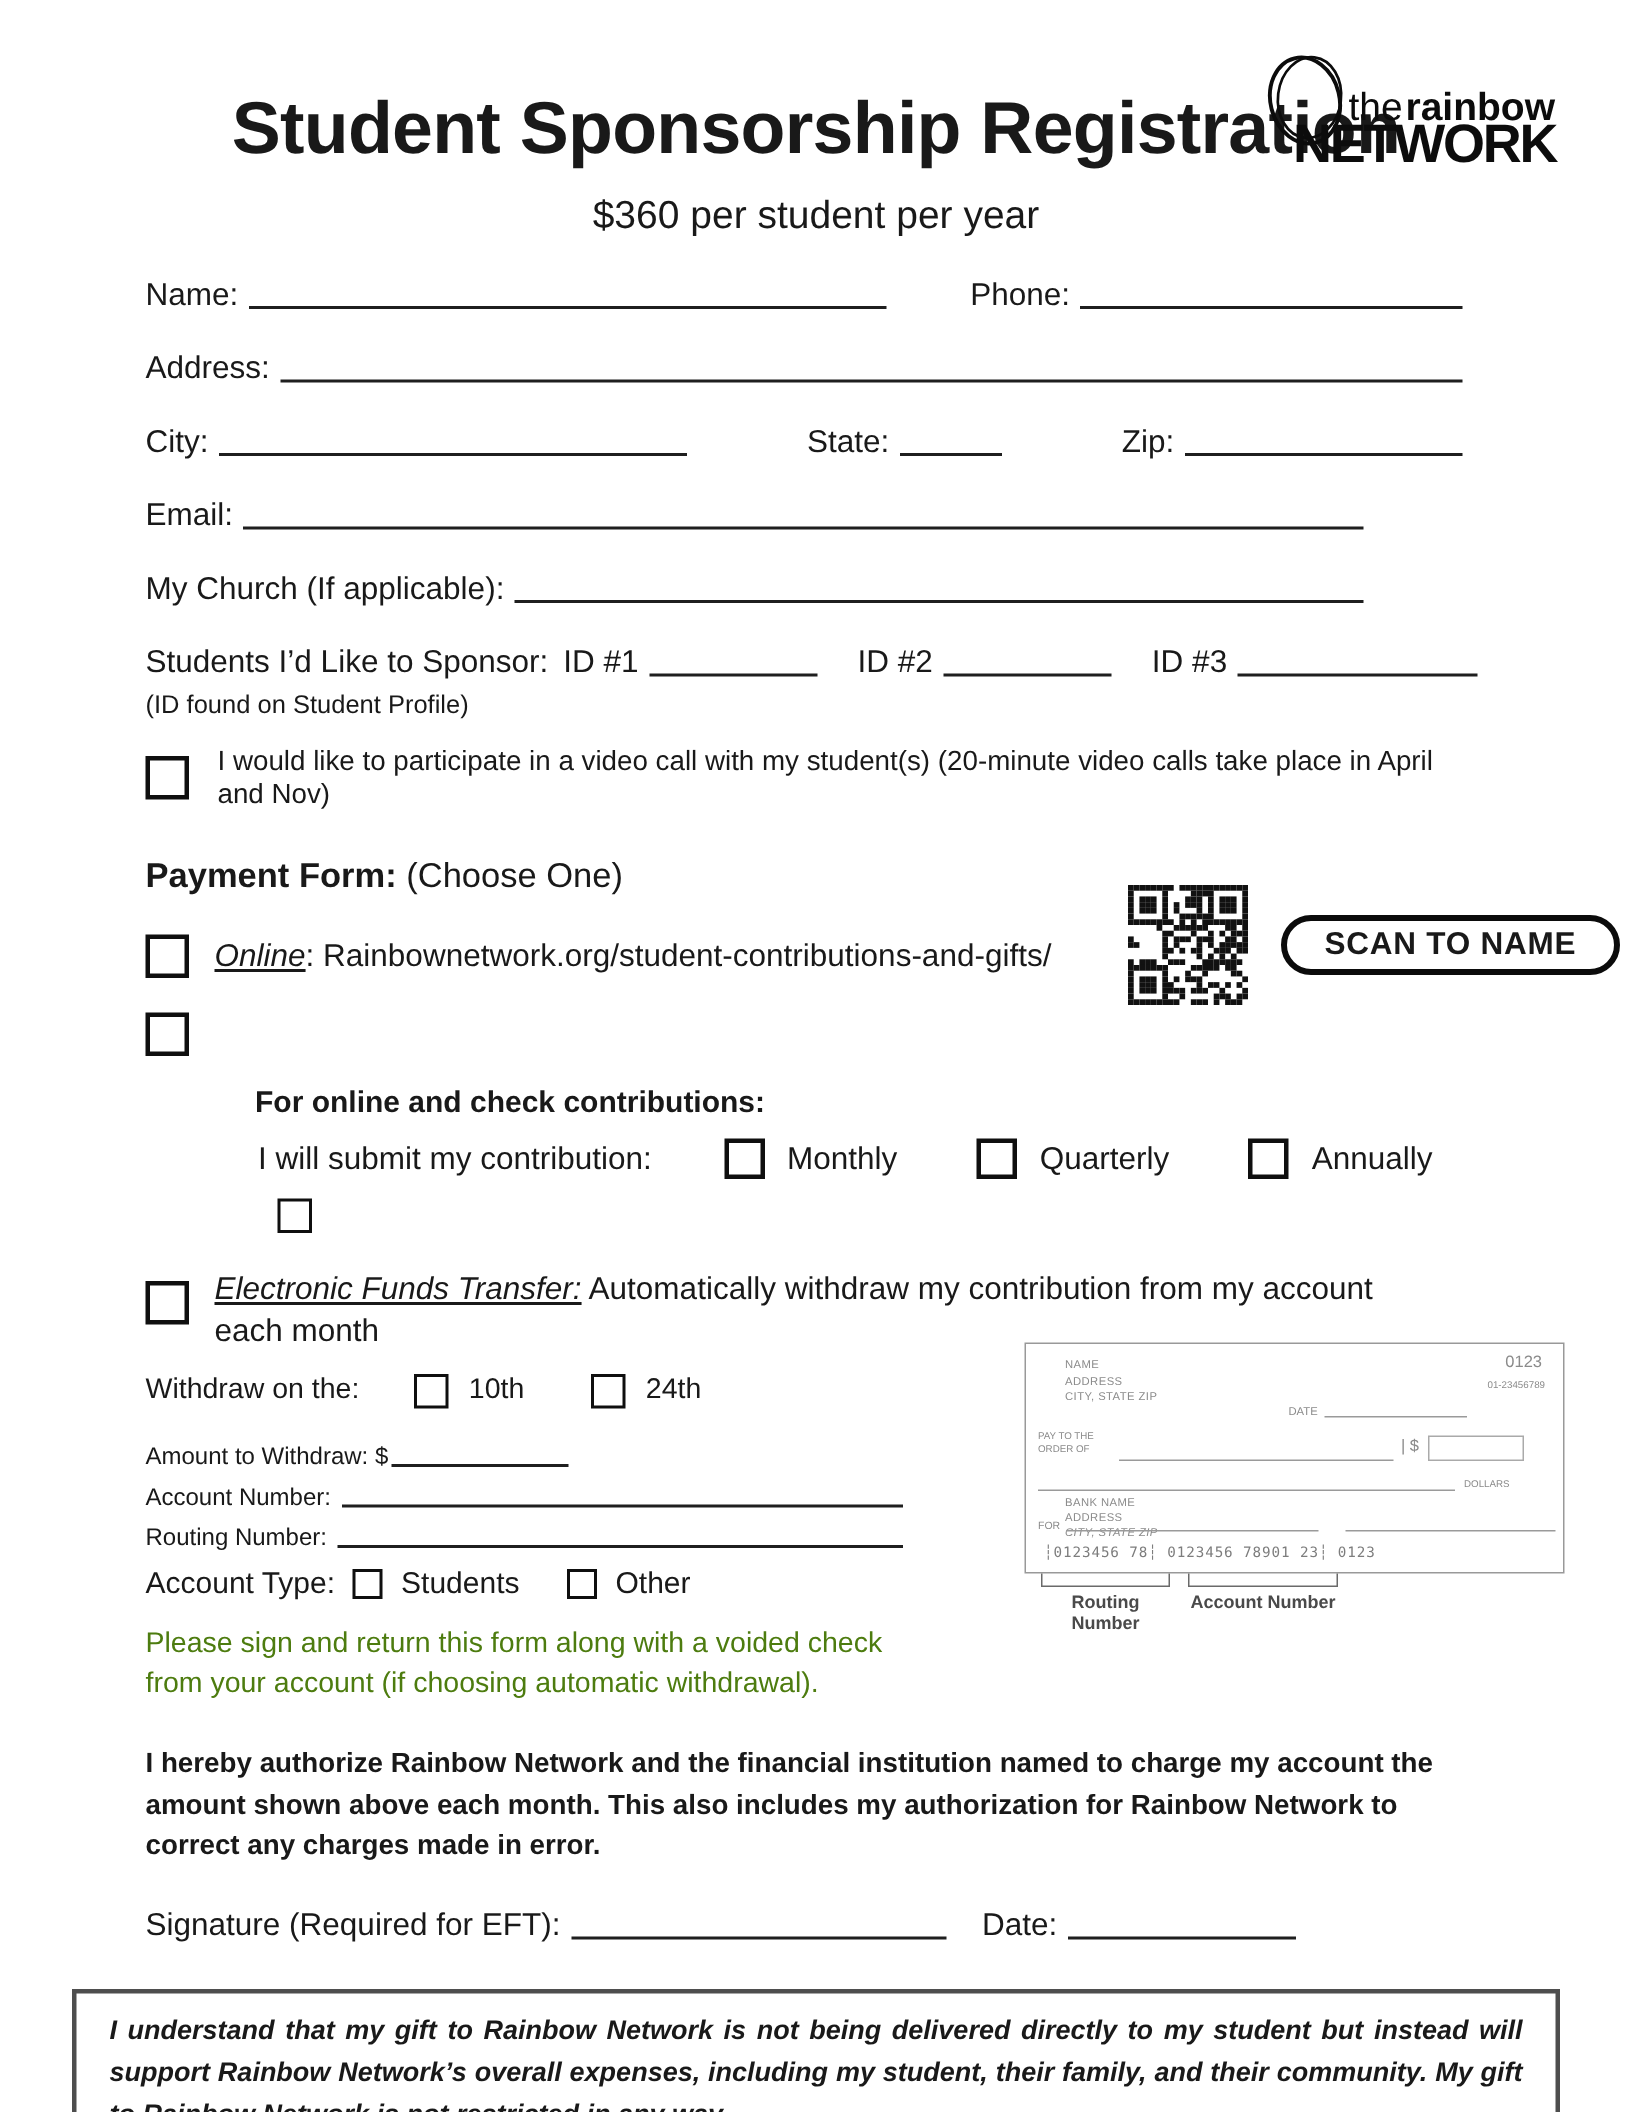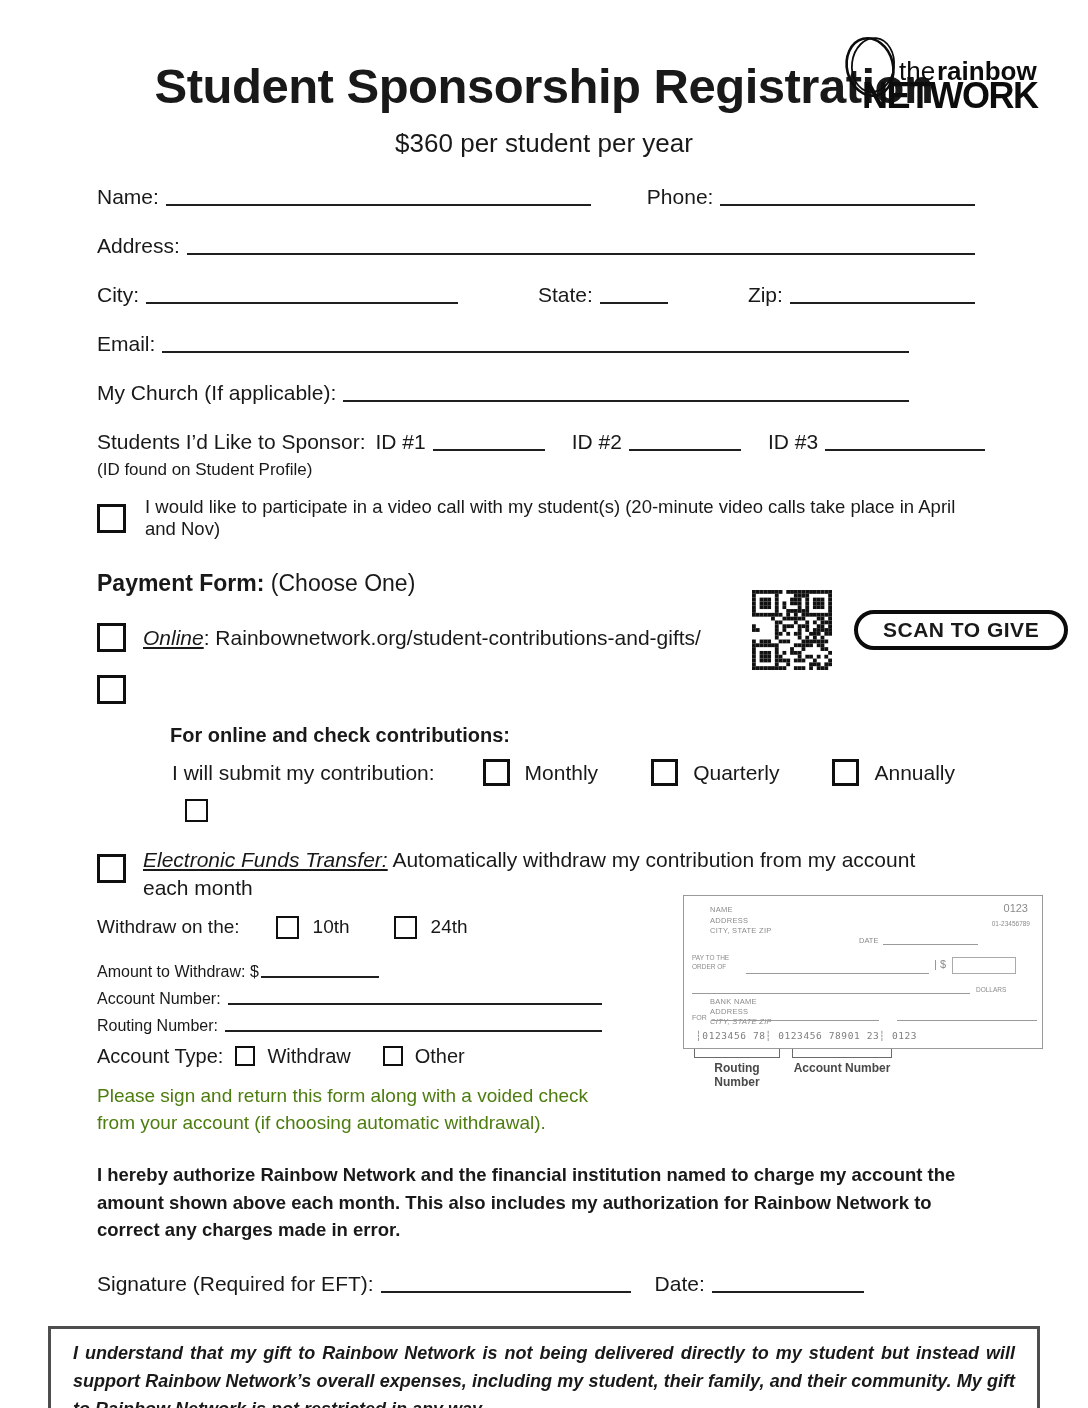--- a/index.html
+++ b/index.html
@@ -194,21 +194,21 @@
         <span class="lbl">Account Number:</span>
         <span class="fill grow"></span>
       </div>
       <div class="amtrow tight">
         <span class="lbl">Routing Number:</span>
         <span class="fill grow"></span>
       </div>
       <div class="atrow">
         <span class="lbl">Account Type:</span>
         <span class="cb cb-xs"></span>
-        <span>Withdraw</span>
+        <span>Students</span>
         <span class="sp" style="width:8px;"></span>
         <span class="cb cb-xs"></span>
         <span>Other</span>
       </div>
       <div class="voided">Please sign and return this form along with a voided check from your account (if choosing automatic withdrawal).</div>
     </div>
 
     <div class="auth">I hereby authorize Rainbow Network and the financial institution named to charge my account the amount shown above each month. This also includes my authorization for Rainbow Network to correct any charges made in error.</div>
 
     <div class="sigrow">
@@ -458,21 +458,21 @@
           <rect x="30.48" y="76.19" width="3.81" height="3.81"></rect>
           <rect x="41.90" y="76.19" width="3.81" height="3.81"></rect>
           <rect x="45.71" y="76.19" width="3.81" height="3.81"></rect>
           <rect x="49.52" y="76.19" width="3.81" height="3.81"></rect>
           <rect x="57.14" y="76.19" width="3.81" height="3.81"></rect>
           <rect x="64.76" y="76.19" width="3.81" height="3.81"></rect>
           <rect x="68.57" y="76.19" width="3.81" height="3.81"></rect>
           <rect x="72.38" y="76.19" width="3.81" height="3.81"></rect>
         </g>
       </svg>
-    <span class="pill">SCAN TO GIVE</span>
+    <span class="pill">SCAN TO NAME</span>
   </div>
 
   <div class="check">
     <div class="abs ck-payor">
       <div>NAME</div>
       <div>ADDRESS</div>
       <div>CITY, STATE ZIP</div>
     </div>
     <div class="abs ck-num">0123</div>
     <div class="abs ck-frac">01-23456789</div>

